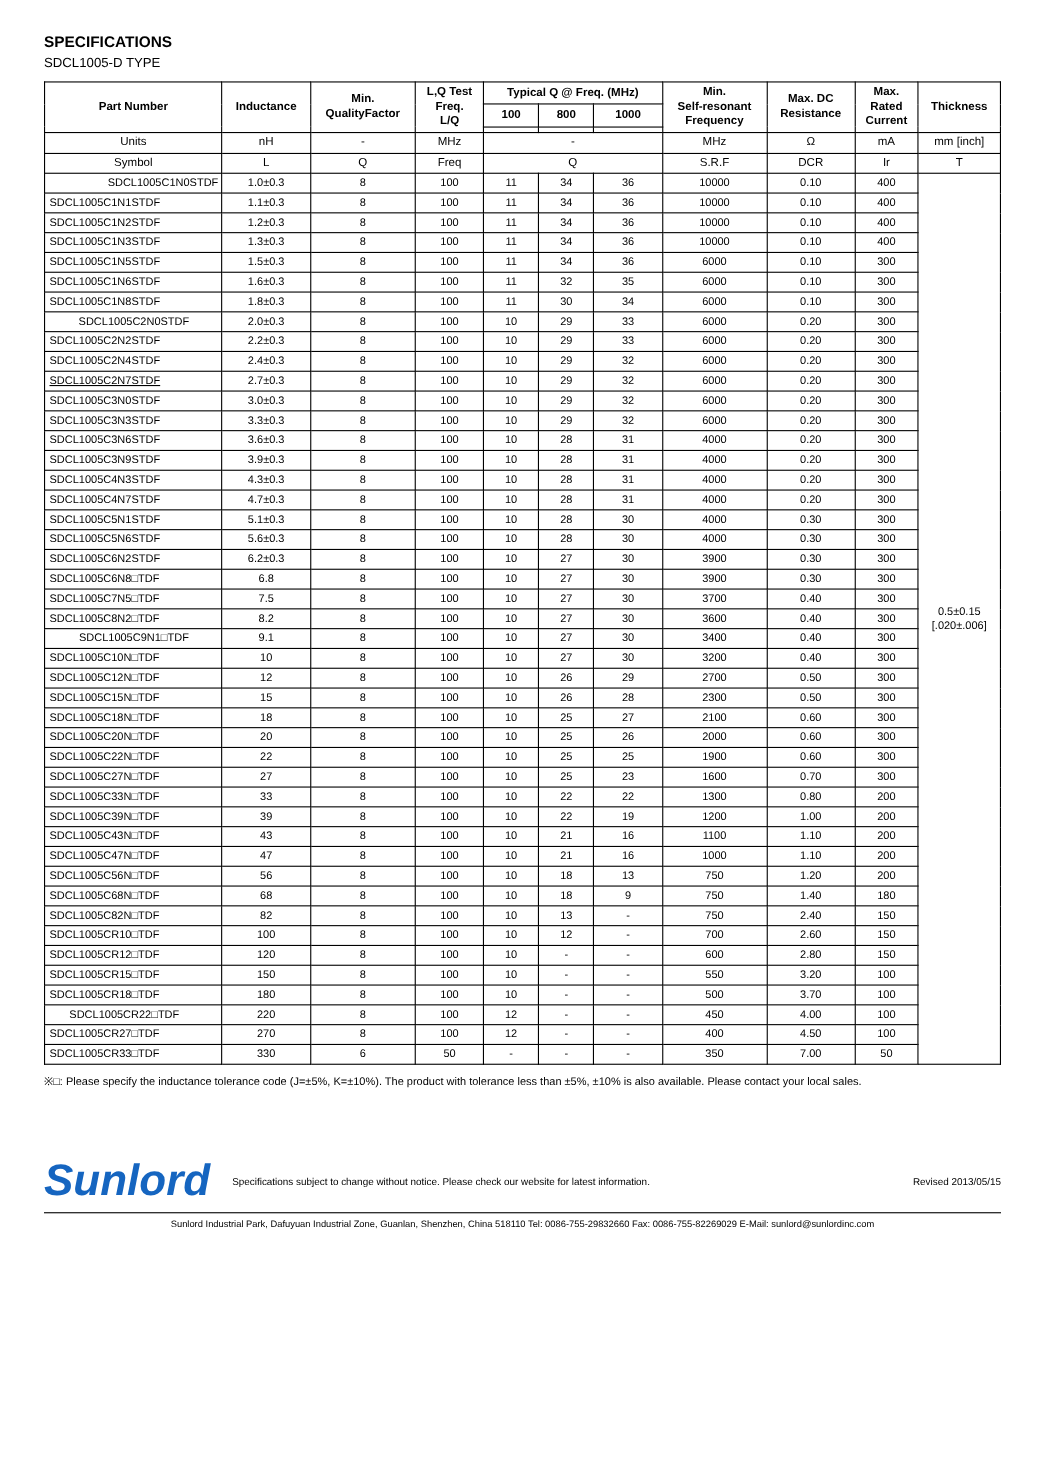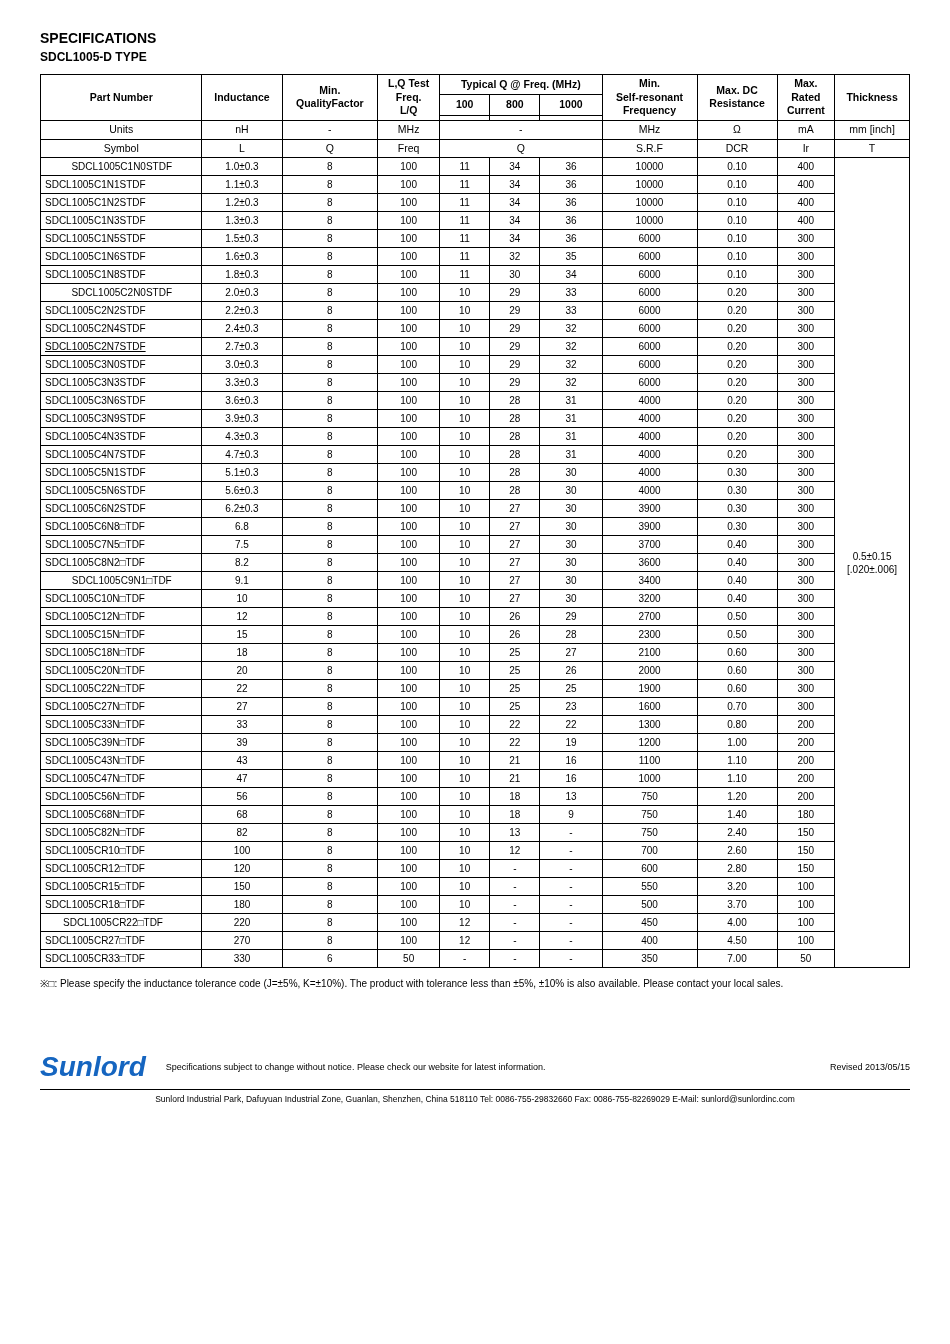--- a/index.html
+++ b/index.html
@@ -12,21 +12,21 @@
       min-height: 1344px;
       padding: 30px 40px;
     }
     h1.spec-title {
       font-size: 14px;
       font-weight: bold;
       margin-bottom: 4px;
     }
     h2.type-title {
       font-size: 12px;
-      font-weight: bold;
+      font-weight: normal;
       margin-bottom: 10px;
     }
     table {
       border-collapse: collapse;
       width: 100%;
       font-size: 10.5px;
     }
     table th, table td {
       border: 1px solid #000;
       text-align: center;
@@ -48,21 +48,21 @@
       font-size: 10px;
       line-height: 1.5;
     }
     .footer-logo-area {
       margin-top: 60px;
       display: flex;
       align-items: center;
       gap: 20px;
     }
     .sunlord-logo {
-      font-size: 28px;
+      font-size: 40px;
       font-weight: bold;
       color: #1565C0;
       font-style: italic;
     }
     .footer-disclaimer {
       font-size: 9px;
       color: #000;
       flex: 1;
     }
     .footer-disclaimer .revised {
@@ -123,21 +123,21 @@
       <td>Freq</td>
       <td colspan="3">Q</td>
       <td>S.R.F</td>
       <td>DCR</td>
       <td>Ir</td>
       <td>T</td>
     </tr>
   </thead>
   <tbody id="table-body">
   <tr class="data-row">
-        <td style="text-align: center; padding-left: 4px;">SDCL1005C1N0STDF</td>
+        <td style="text-align: right; padding-left: 4px;">SDCL1005C1N0STDF</td>
         <td>1.0±0.3</td>
         <td>8</td>
         <td>100</td>
         <td>11</td>
         <td>34</td>
         <td>36</td>
         <td>10000</td>
         <td>0.10</td>
         <td>400</td>
         <td rowspan="45" style="vertical-align: middle; font-size: 10px;">0.5±0.15<br>[.020±.006]</td>

